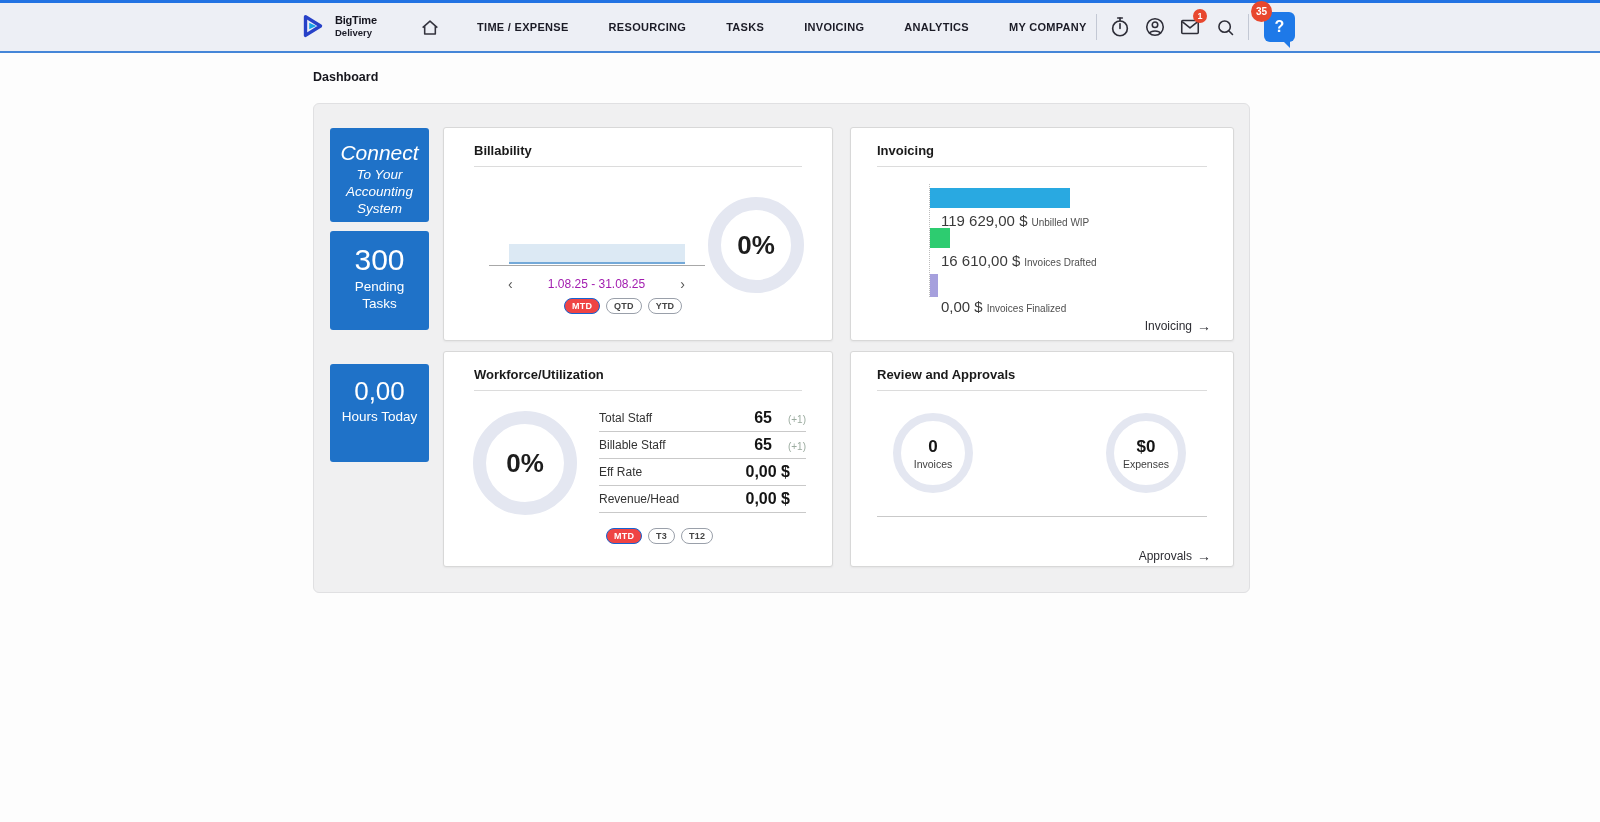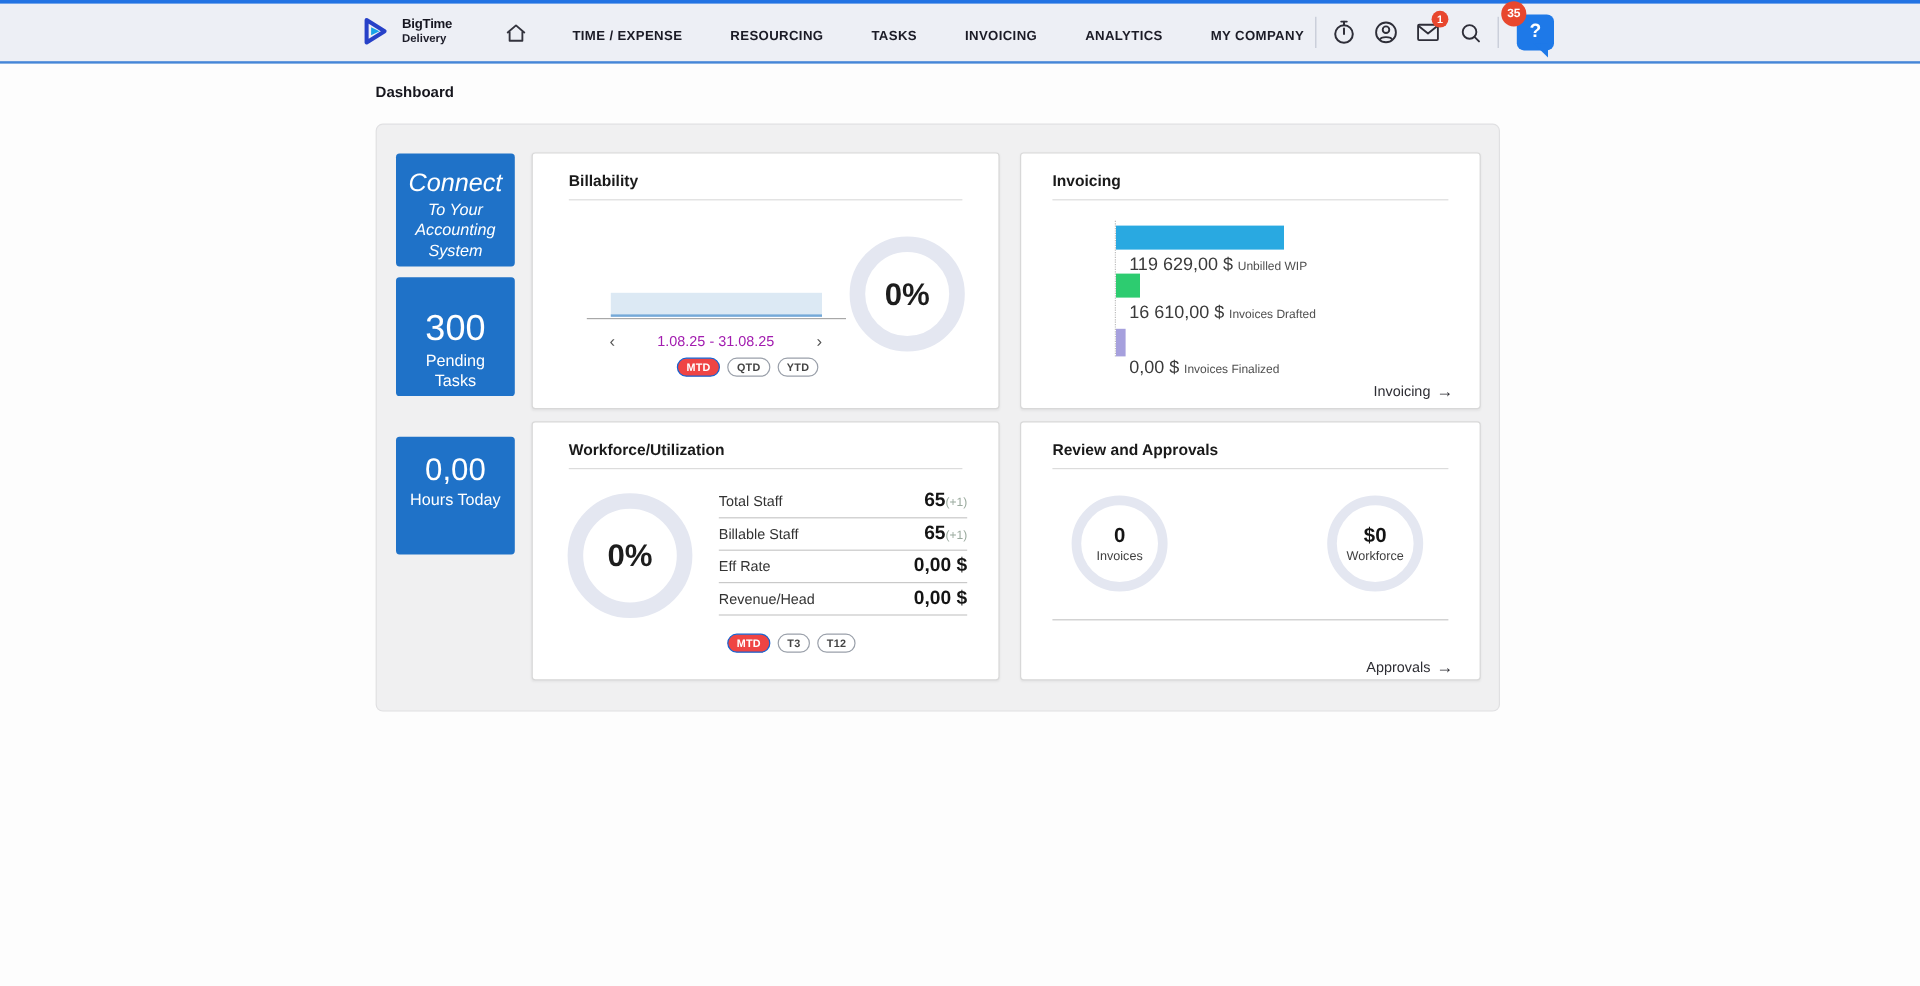--- a/index.html
+++ b/index.html
@@ -8,21 +8,21 @@
   .page { position:relative; width:1600px; height:822px; background:#fdfdfd; }
 
   
   .header { position:absolute; top:0; left:0; width:1600px; height:53px;
     background:#edeff5; border-top:3px solid #2273e3; border-bottom:2px solid #4586d8; }
   .logo { position:absolute; left:298px; top:8px; display:flex; align-items:center; gap:7px; cursor:pointer; }
   .logo-text { line-height:1; }
   .logo-title { font-size:11px; font-weight:800; color:#15151f; letter-spacing:-0.2px; }
   .logo-sub { font-size:9.5px; font-weight:700; color:#1c1c28; margin-top:2px; }
   .home-btn { position:absolute; left:419px; top:14px; width:22px; height:22px; cursor:pointer; }
-  .nav { position:absolute; left:477px; top:0; height:48px; display:flex; align-items:flex-start; gap:40px;margin-top:21px; }
+  .nav { position:absolute; left:477px; top:0; height:48px; display:flex; align-items:center; gap:40px; }
   .nav-item { font-size:11px; font-weight:700; color:#1b1b26; letter-spacing:0.3px; cursor:pointer; white-space:nowrap; }
   .hicons { position:absolute; left:1096px; top:0; height:48px; display:flex; align-items:center; gap:11px; }
   .vdiv { width:1px; height:26px; background:#c3c8d4; }
   .hicon { position:relative; width:24px; height:24px; display:flex; align-items:center; justify-content:center; cursor:pointer; }
   .badge { position:absolute; border-radius:50%; background:#e8472e; color:#fff; font-weight:700;
     display:flex; align-items:center; justify-content:center; }
   .badge-mail { top:-6px; right:-5px; width:14px; height:14px; font-size:9px; }
   .help-wrap { position:relative; margin-left:4px; cursor:pointer; }
   .help-bubble { position:relative; width:31px; height:30px; background:#1e79e8; border-radius:6px;
     display:flex; align-items:center; justify-content:center; color:#fff; font-size:16px; font-weight:700; }
@@ -32,21 +32,21 @@
 
   
   .page-title { position:absolute; left:313px; top:70px; font-size:12.5px; font-weight:700; color:#16161d; }
   .board { position:absolute; left:313px; top:103px; width:937px; height:490px;
     background:#f0f0f1; border:1px solid #e0e0e2; border-radius:6px; }
 
   
   .tile { position:absolute; width:99px; background:#1f72c8; border-radius:3px; color:#fff;
     text-align:center; cursor:pointer; display:flex; flex-direction:column; align-items:center; }
   .tile-1 { left:330px; top:128px; height:94px; padding-top:13px;font-style:italic; }
-  .tile-2 { left:330px; top:231px; height:99px; padding-top:26px; }
+  .tile-2 { left:330px; top:231px; height:99px; padding-top:12px; }
   .tile-3 { left:330px; top:339px; height:98px; padding-top:12px;margin-top:25px; }
   .tile-1 .tile-value { font-size:21px; font-weight:500; }
   .tile-2 .tile-value { font-size:30px; font-weight:400; }
   .tile-3 .tile-value { font-size:26px; font-weight:400; }
   .tile-label { font-size:13.5px; line-height:1.25; margin-top:2px; padding:0 6px; }
 
   
   .card { position:absolute; background:#ffffff; border:1px solid #d8d8d8; border-radius:3px;
     box-shadow:0 1px 2px rgba(0,0,0,0.05); }
   .card-billability { left:443px; top:127px; width:390px; height:214px; }
@@ -90,21 +90,21 @@
   .card-link { position:absolute; right:22px; display:flex; align-items:center; gap:5px;
     font-size:12px; color:#2d2d33; cursor:pointer; }
   .link-inv { top:190px; } .link-app { top:196px; }
   .arrow { font-size:14px; font-weight:600; color:#2d2d33; }
 
   
   .wf-table { position:absolute; left:155px; top:53px; width:207px; }
   .wf-row { height:27px; display:flex; align-items:center; justify-content:space-between;
     border-bottom:1px solid #c9c9c9; }
   .wf-label { font-size:12px; color:#333; }
-  .wf-right { display:flex; align-items:baseline; gap:0;justify-content:center; }
+  .wf-right { display:flex; align-items:baseline; gap:16px;justify-content:center; }
   .wf-value { font-size:16px; font-weight:700; color:#141414; }
   .wf-delta { font-size:10px; color:#9bab9f; }
 
   
   .ring { position:absolute; border-radius:50%; background:#fff; display:flex; flex-direction:column;
     align-items:center; justify-content:center; cursor:pointer; }
   .ring-0 { left:42px; top:61px; width:80px; height:80px; border:8px solid #e4e7f1; }
   .ring-1 { left:144px; top:55px; width:92px; height:92px; border:9px solid #1565c0; }
   .ring-2 { left:255px; top:61px; width:80px; height:80px; border:8px solid #e4e7f1; }
   .ring-value { font-size:17px; font-weight:700; color:#141414; }
@@ -288,21 +288,21 @@
 
   <div class="card card-approvals">
     <div class="card-title">Review and Approvals</div>
     <div class="card-rule"></div>
     <div class="ring ring-0">
       <span class="ring-value">0</span>
       <span class="ring-label">Invoices</span>
     </div>
     <div class="ring ring-2">
       <span class="ring-value">$0</span>
-      <span class="ring-label">Workforce</span>
+      <span class="ring-label">Expenses</span>
     </div>
     <div class="app-rule"></div>
     <div class="card-link link-app">
       <span>Approvals</span>
       <span class="arrow">→</span>
     </div>
   </div>
 
 </div>
 

